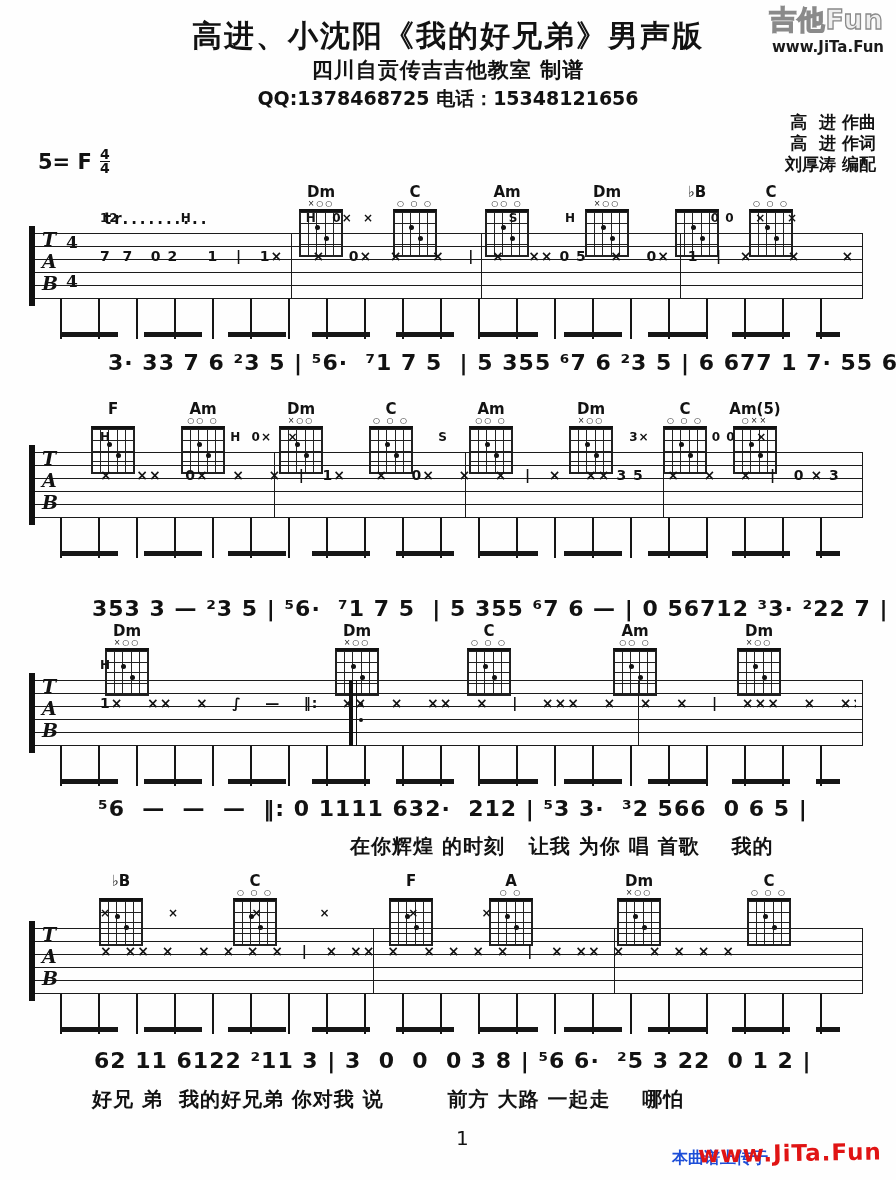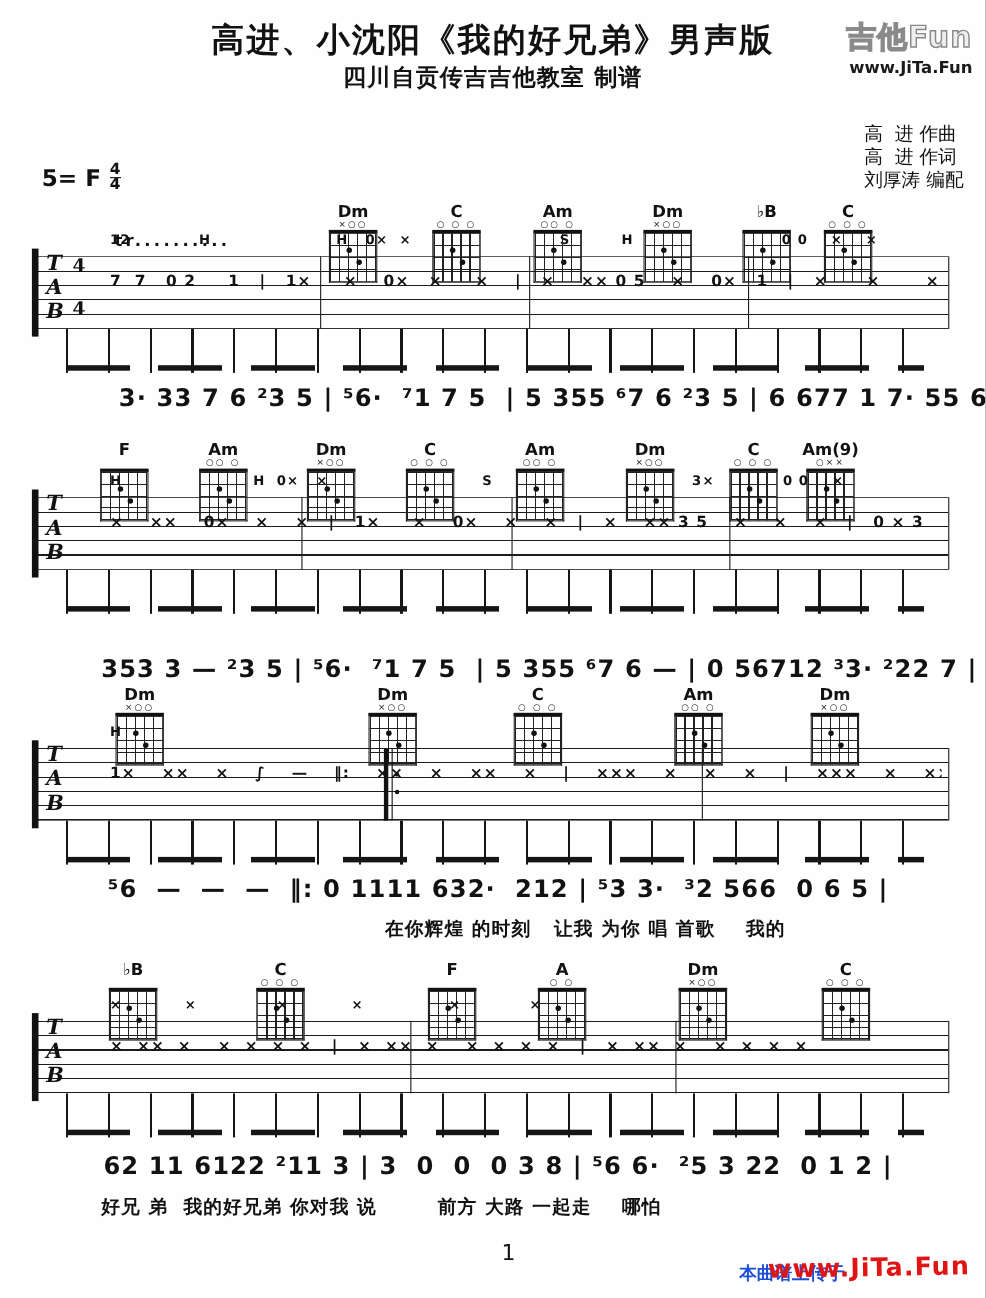--- a/index.html
+++ b/index.html
@@ -3,24 +3,24 @@
 <meta charset="utf-8">
 <style>
   html,body{margin:0;padding:0;background:#888;}
   #page{position:relative;width:896px;height:1180px;background:#fefefe;color:#121212;
         font-family:"DejaVu Sans",sans-serif;overflow:hidden;margin:0 auto;}
   .abs{position:absolute;}
   
   .title{top:16px;left:0;right:0;text-align:center;font-size:30px;font-weight:bold;letter-spacing:2px;}
   .subtitle{top:56px;left:0;right:0;text-align:center;font-size:21px;font-weight:bold;letter-spacing:1px;}
   .contact{top:86px;left:0;right:0;text-align:center;font-size:19px;font-weight:bold;}
-  .logo{top:16px;right:12px;text-align:right;}
+  .logo{top:2px;right:12px;text-align:right;}
   .logo .main{font-size:27px;font-weight:bold;color:#efefef;-webkit-text-stroke:1.3px #8a8a8a;letter-spacing:1px;}
   .logo .url{font-size:15px;font-weight:bold;color:#1a1a1a;}
-  .credits{top:112px;right:20px;text-align:left;font-size:17px;font-weight:normal;line-height:21px;white-space:pre;}
+  .credits{top:112px;right:20px;text-align:right;font-size:17px;font-weight:bold;line-height:21px;white-space:pre;}
   .keysig{top:148px;left:38px;display:flex;align-items:center;gap:8px;font-size:21px;font-weight:bold;}
   .keysig .frac{display:inline-flex;flex-direction:column;font-size:14px;line-height:13px;text-align:center;}
   .keysig .frac i{font-style:normal;}
   .keysig .frac i+i{border-top:1px solid #121212;}
   
   .chordrow{left:0;right:0;height:62px;}
   .chord{position:absolute;width:58px;text-align:center;}
   .cname{font-size:15px;font-weight:bold;height:16px;}
   .ctop{font-size:8px;height:9px;letter-spacing:2px;line-height:9px;}
   .cgrid{position:relative;width:42px;height:44px;margin:1px auto 0;border:1px solid #222;border-top:3px solid #111;
@@ -43,32 +43,33 @@
   .repeat::before{top:22px}.repeat::after{top:38px}
   .ann{position:absolute;top:-22px;left:66px;right:6px;font-size:12px;font-weight:bold;white-space:pre;letter-spacing:1px;overflow:hidden;}
   .notes{position:absolute;top:15px;left:66px;right:6px;font-size:14px;font-weight:bold;white-space:pre;letter-spacing:1px;overflow:hidden;}
   
   .beams{left:60px;width:780px;height:40px;
     background:repeating-linear-gradient(to right,#161616 0 2px,transparent 2px 38px);}
   .beams::after{content:"";position:absolute;left:0;right:0;bottom:2px;height:5px;
     background:repeating-linear-gradient(to right,#161616 0 58px,transparent 58px 84px);}
   .trlabel{font-size:15px;font-weight:bold;letter-spacing:3px;}
   .jianpu{font-size:22px;font-weight:bold;white-space:pre;letter-spacing:1px;}
-  .lyrics{font-size:17px;font-weight:bold;white-space:pre;letter-spacing:1px;}
+  .lyrics{font-size:20px;font-weight:bold;white-space:pre;letter-spacing:1px;}
   .pagenum{font-size:20px;}
   .upload{font-size:16px;color:#1d4ed8;font-weight:bold;}
   .wm{font-size:23px;font-weight:bold;color:#e01414;transform:rotate(-1deg);letter-spacing:1px;}
 </style>
 </head>
 <body>
 
 <div id="page">
 
   <div class="abs subtitle">四川自贡传吉吉他教室 制谱</div>
   <div class="abs title">高进、小沈阳《我的好兄弟》男声版</div>
+  <div class="abs contact">QQ:1378468725 电话：15348121656</div>
   <div class="abs logo">
     <div class="main">吉他Fun</div>
     <div class="url">www.JiTa.Fun</div>
   </div>
   <div class="abs credits">高  进 作曲
 高  进 作词
 刘厚涛 编配</div>
   <div class="abs keysig">
     <span>5= F</span>
     <span class="frac">
@@ -155,21 +156,21 @@
         <div class="cname">Dm</div>
         <div class="ctop">×○○</div>
         <div class="cgrid"></div>
       </div>
     <div class="chord" style="left:656px">
         <div class="cname">C</div>
         <div class="ctop">○ ○ ○</div>
         <div class="cgrid"></div>
       </div>
     <div class="chord" style="left:726px">
-        <div class="cname">Am(9)</div>
+        <div class="cname">Am(5)</div>
         <div class="ctop">○××</div>
         <div class="cgrid"></div>
       </div>
   </div>
   <div class="abs staff" style="top:452px">
     <span class="tl t">T</span>
     <span class="tl a">A</span>
     <span class="tl b">B</span>
     <i class="bar" style="left:29%"></i>
     <i class="bar" style="left:52%"></i>

